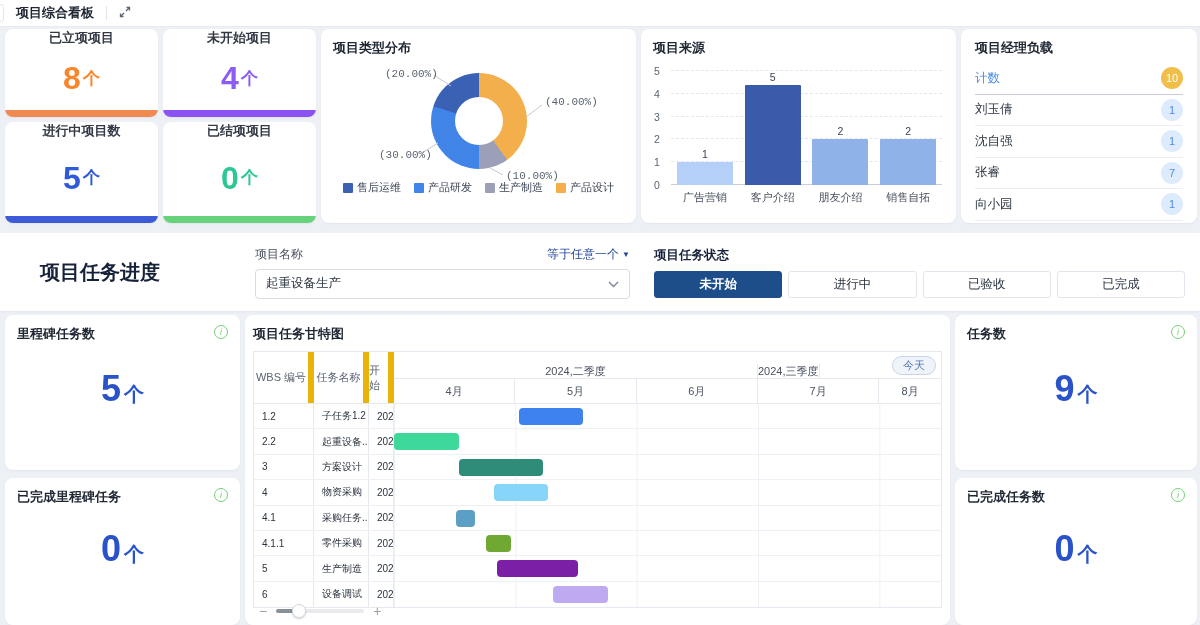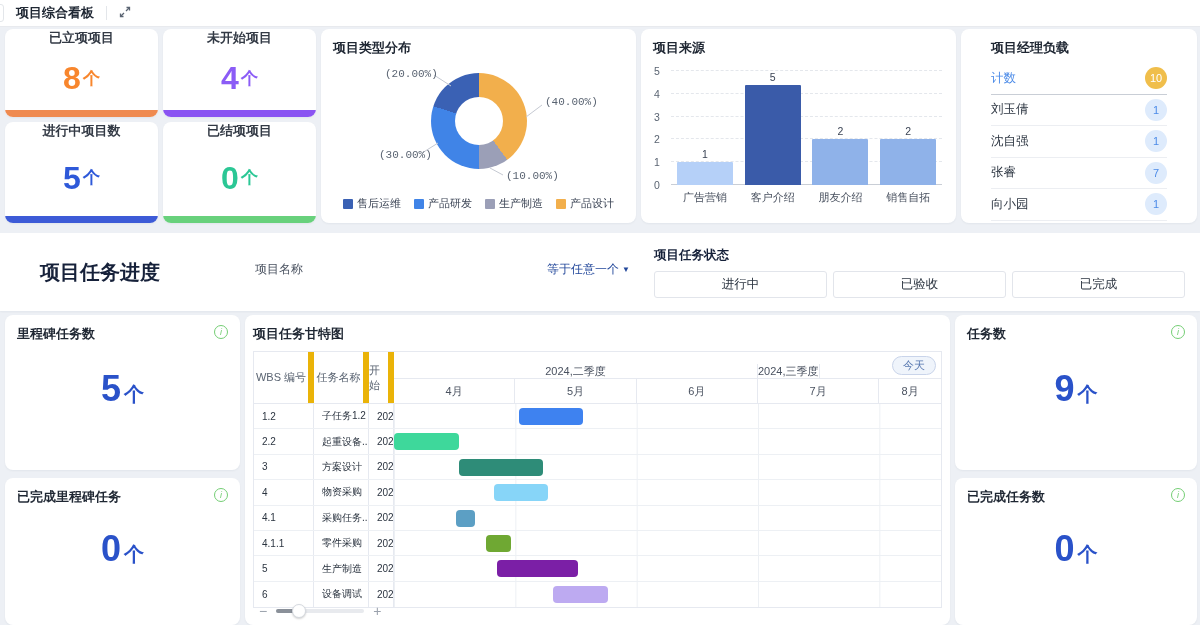--- a/index.html
+++ b/index.html
@@ -23,34 +23,34 @@
   .top-section { display:flex; gap:5px; margin:2px 3px 0 5px; height:194px; }
   .stat-grid { display:grid; grid-template-columns:153px 153px; grid-template-rows:88px 101px; gap:5px; }
   .stat-card { position:relative; overflow:hidden; display:flex; flex-direction:column; align-items:center; }
   .stat-label { font-size:13px; font-weight:600; color:#333A45; }
   .stat-num-wrap { flex:1; display:flex; align-items:center; justify-content:center; padding-bottom:8px; }
   .stat-num { font-size:32px; font-weight:600; line-height:1; }
   .stat-unit { font-size:17px; font-weight:600; margin-left:2px; }
   .stat-bar { position:absolute; bottom:0; left:0; right:0; height:7px; }
 
   .donut-card, .barchart-card { width:315px; position:relative; padding:10px 12px; }
-  .manager-card { flex:1; padding:10px 30px; }
+  .manager-card { flex:1; padding:10px 14px; }
 
   
   .donut-wrap { position:absolute; left:110px; top:44px; width:96px; height:96px; }
   .donut { width:96px; height:96px; border-radius:50%; }
   .donut-hole { position:absolute; left:24px; top:24px; width:48px; height:48px;
                 background:#fff; border-radius:50%; }
   .dlabel { position:absolute; font-size:11px; color:#5A6472; white-space:nowrap;font-family:Liberation Mono, monospace; }
   .dlabel-tl { left:64px; top:39px; }
   .dlabel-r  { left:224px; top:67px; }
   .dlabel-bl { left:58px; top:120px; }
   .dlabel-b  { left:185px; top:141px; }
   .leader-svg { position:absolute; left:0; top:0; pointer-events:none; }
-  .donut-legend { position:absolute; left:0; right:0; bottom:12px; display:flex;
+  .donut-legend { position:absolute; left:0; right:0; bottom:28px; display:flex;
                   justify-content:center; gap:13px; }
   .legend-item { display:flex; align-items:center; gap:4px; font-size:11px; color:#3A4354; }
   .legend-swatch { width:10px; height:10px; border-radius:1px; display:inline-block; }
 
   
   #bar-plot { position:absolute; left:30px; right:14px; top:42px; bottom:38px; }
   .gridline { position:absolute; left:0; right:0; height:0; border-top:1px dashed #E4E7EC; }
   .gridline.axis { border-top:1px solid #C9CED6; }
   .tick-label { position:absolute; left:-17px; top:-6px; font-size:10.5px; color:#5A6472; }
   .bars-row { position:absolute; left:0; right:0; top:0; bottom:0; display:flex; }
@@ -312,24 +312,33 @@
 <div class="filter-card">
   <div class="filter-title">项目任务进度</div>
   <div class="field-group">
     <div class="field-head">
       <span class="field-label">项目名称</span>
       <span class="field-op">
         <span>等于任意一个</span>
         <span class="caret">▼</span>
       </span>
     </div>
+    <div class="select">
+      <span>起重设备生产</span>
+      <span>
+        <svg width="11" height="7" viewBox="0 0 11 7" fill="none" stroke="#7C8698" stroke-width="1.4">
+            <path d="M1 1 L5.5 5.5 L10 1"></path>
+          </svg>
+      </span>
+    </div>
   </div>
   <div class="status-group">
     <div class="status-label">项目任务状态</div>
     <div class="status-buttons">
+      <div class="status-btn active">未开始</div>
       <div class="status-btn">进行中</div>
       <div class="status-btn">已验收</div>
       <div class="status-btn">已完成</div>
     </div>
   </div>
 </div>
 
 <div class="bottom-section">
   <div class="side-col left">
     <div class="card side-card">

